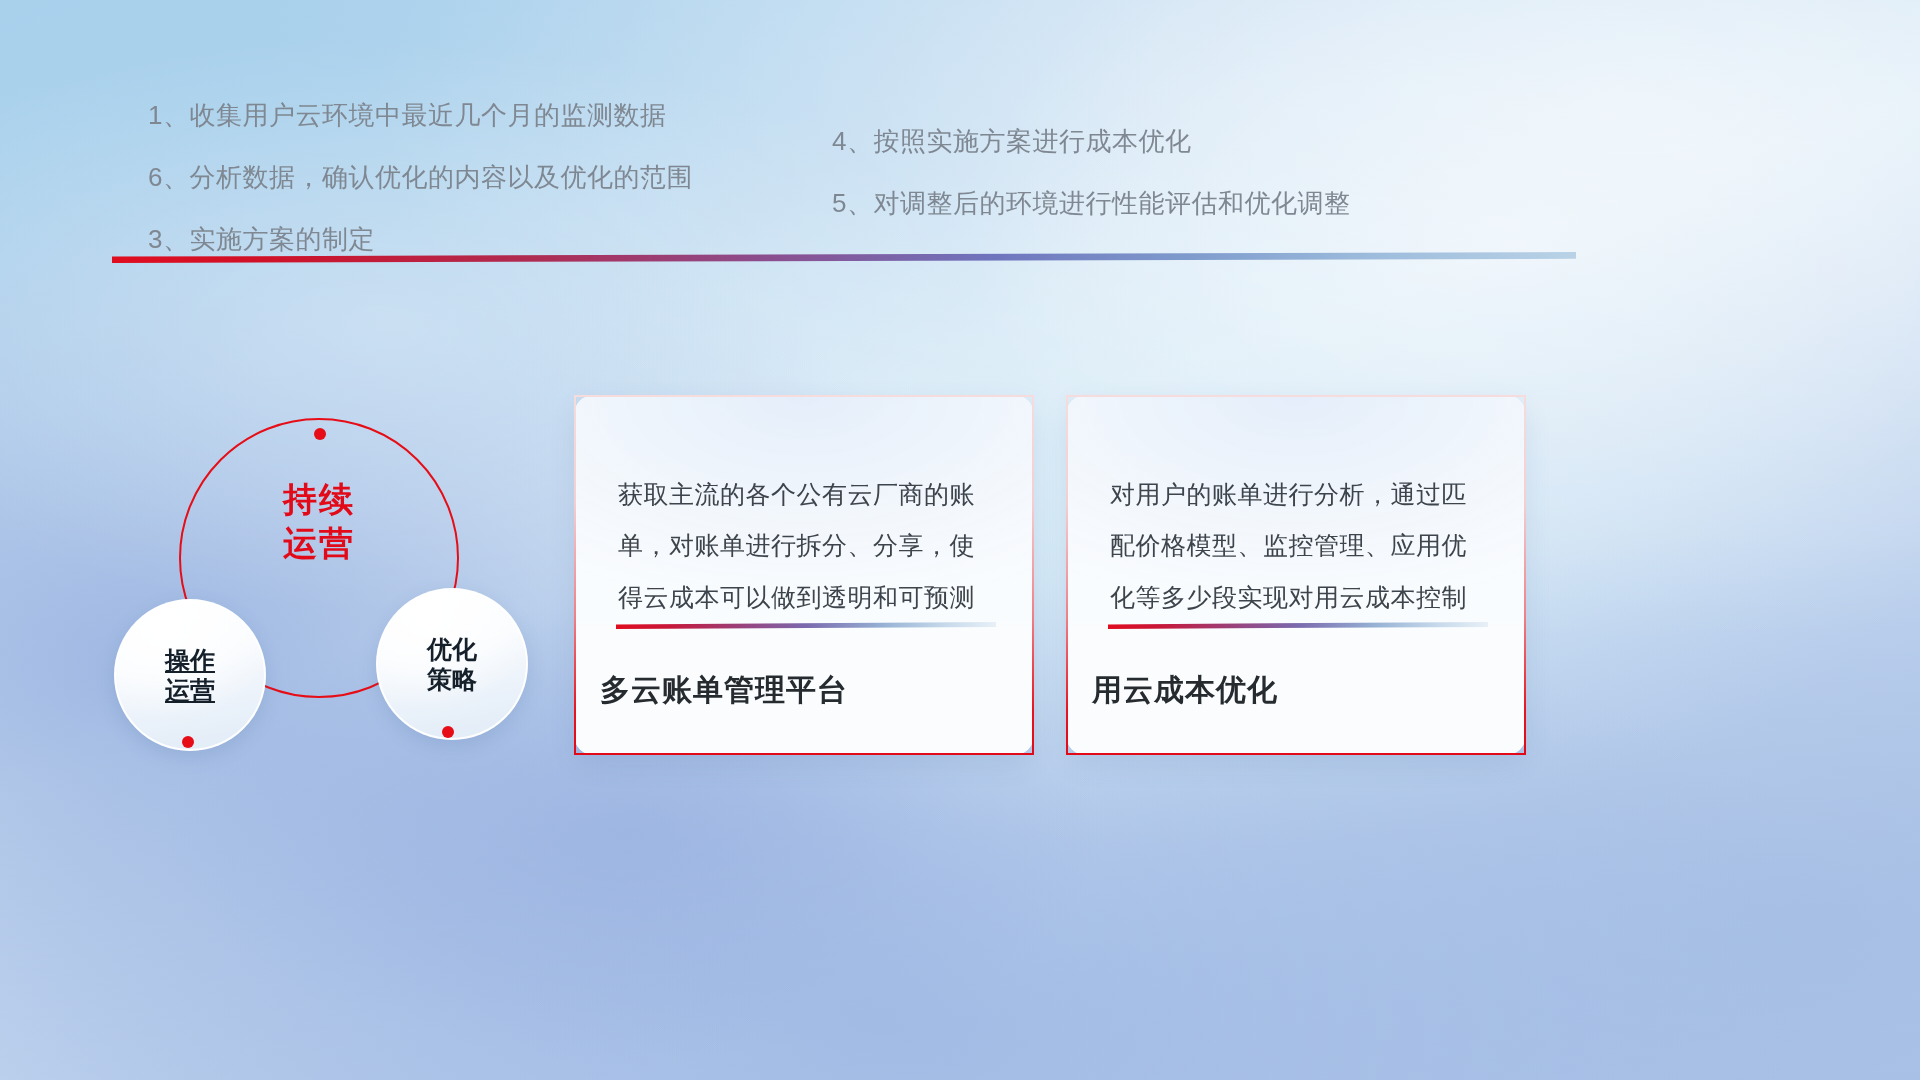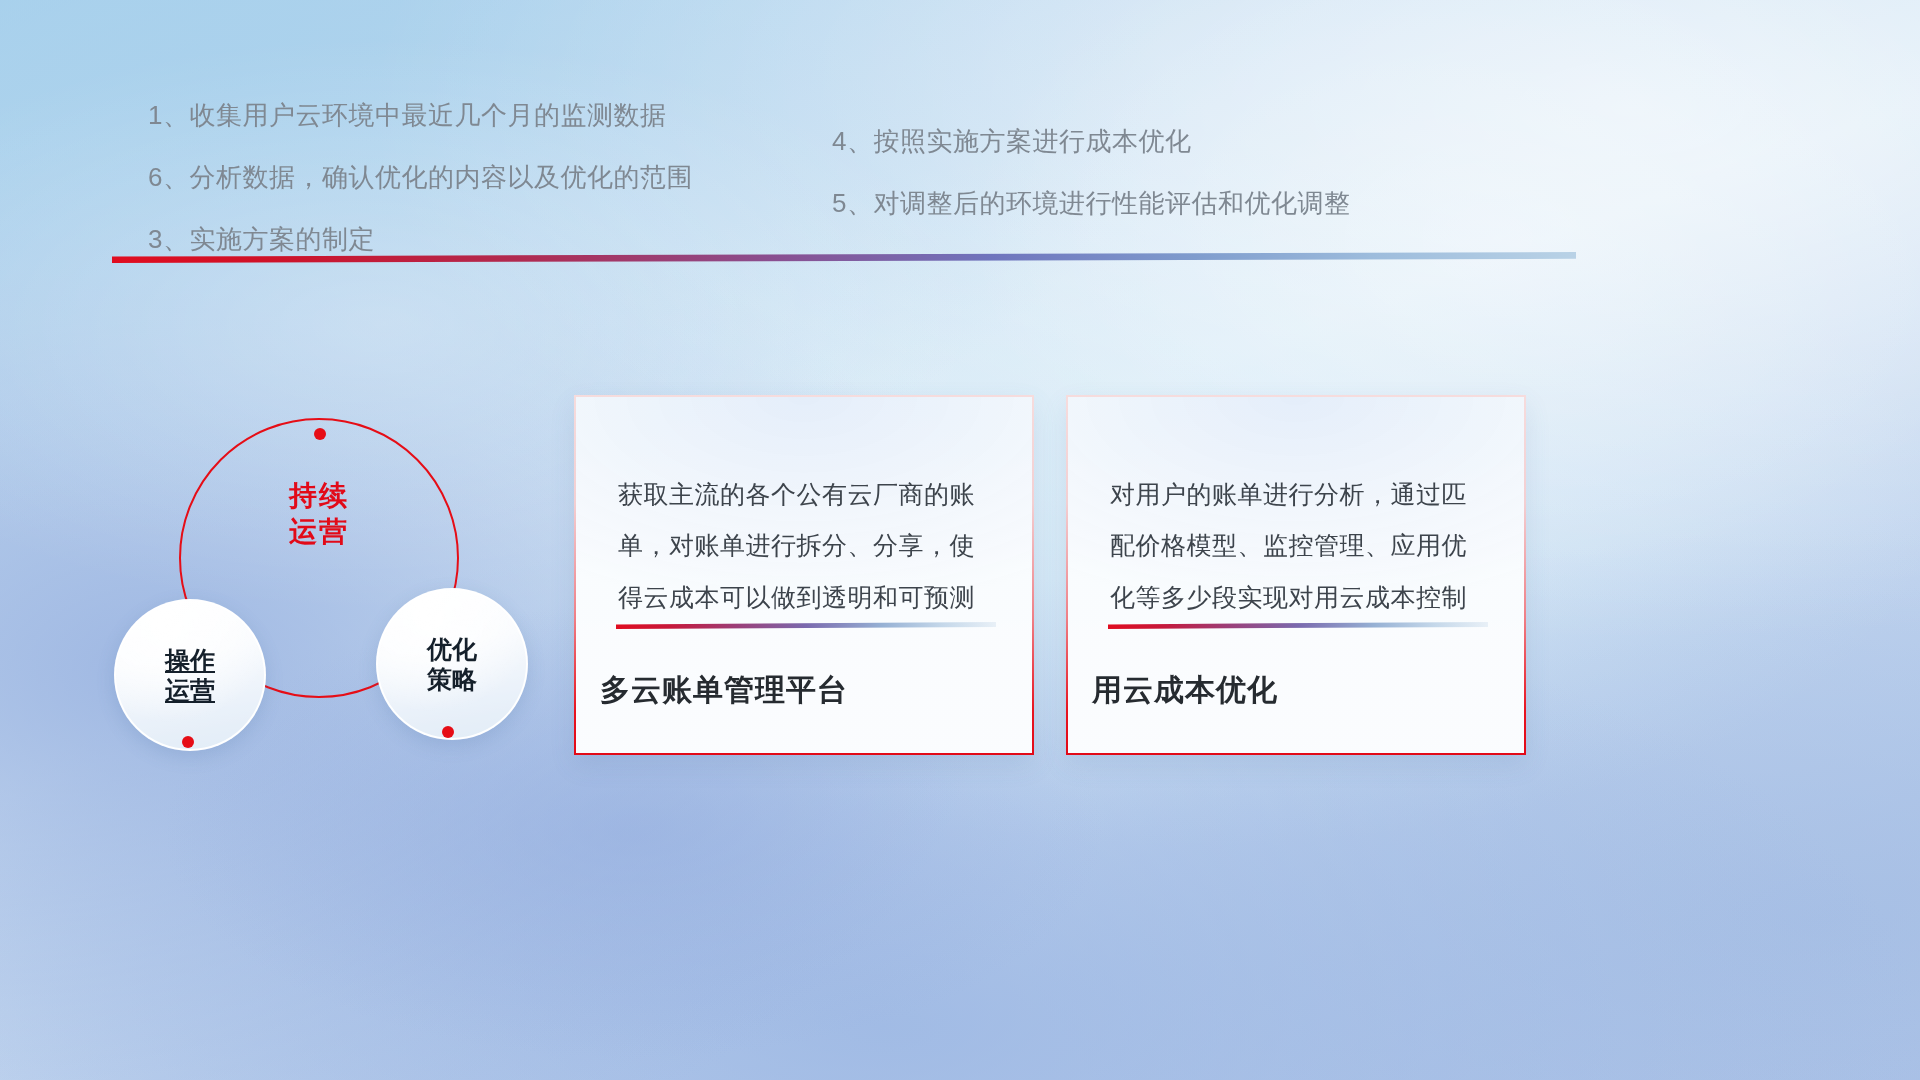--- a/index.html
+++ b/index.html
@@ -65,27 +65,27 @@
   #bub-top{left:147px;top:10px;width:146px;height:146px;}
   #bub-left{left:10px;top:311px;width:152px;height:152px;text-decoration:underline;}
   #bub-right{left:272px;top:300px;width:152px;height:152px;text-align:center;}
   .dot{position:absolute;width:12px;height:12px;border-radius:50%;background:#e60d16;}
   #dot-top{left:210px;top:140px;}
   #dot-left{left:78px;top:448px;}
   #dot-right{left:338px;top:438px;}
   #center-label{
     position:absolute;left:75px;top:190px;width:280px;
     text-align:center;color:#e20a18;font-weight:bold;
-    font-size:28px;line-height:1.28;letter-spacing:2px;
+    font-size:34px;line-height:1.28;letter-spacing:2px;
   }
 
   
   .card{
     position:absolute;top:395px;width:460px;height:360px;
-    border-radius:4px;box-sizing:border-box;
+    border-radius:20px;box-sizing:border-box;
     border:2px solid;
     border-image:linear-gradient(180deg,#f6dcdd 0%,#f3cfd2 30%,#ef7f86 62%,#e71420 88%,#e20a18 100%) 1;
     background:
       radial-gradient(90% 60% at 50% 0%, rgba(228,238,250,.95) 0%, rgba(242,247,252,.92) 55%, rgba(250,252,254,.95) 100%),
       linear-gradient(180deg,#e7eff9 0%,#eef4fb 35%,#f7fafd 70%,#fdfefe 100%);
     box-shadow:0 10px 26px rgba(70,110,160,.12);
     padding:72px 42px 0 42px;
   }
   #card-1{left:550px;}
   #card-2{left:1042px;}

